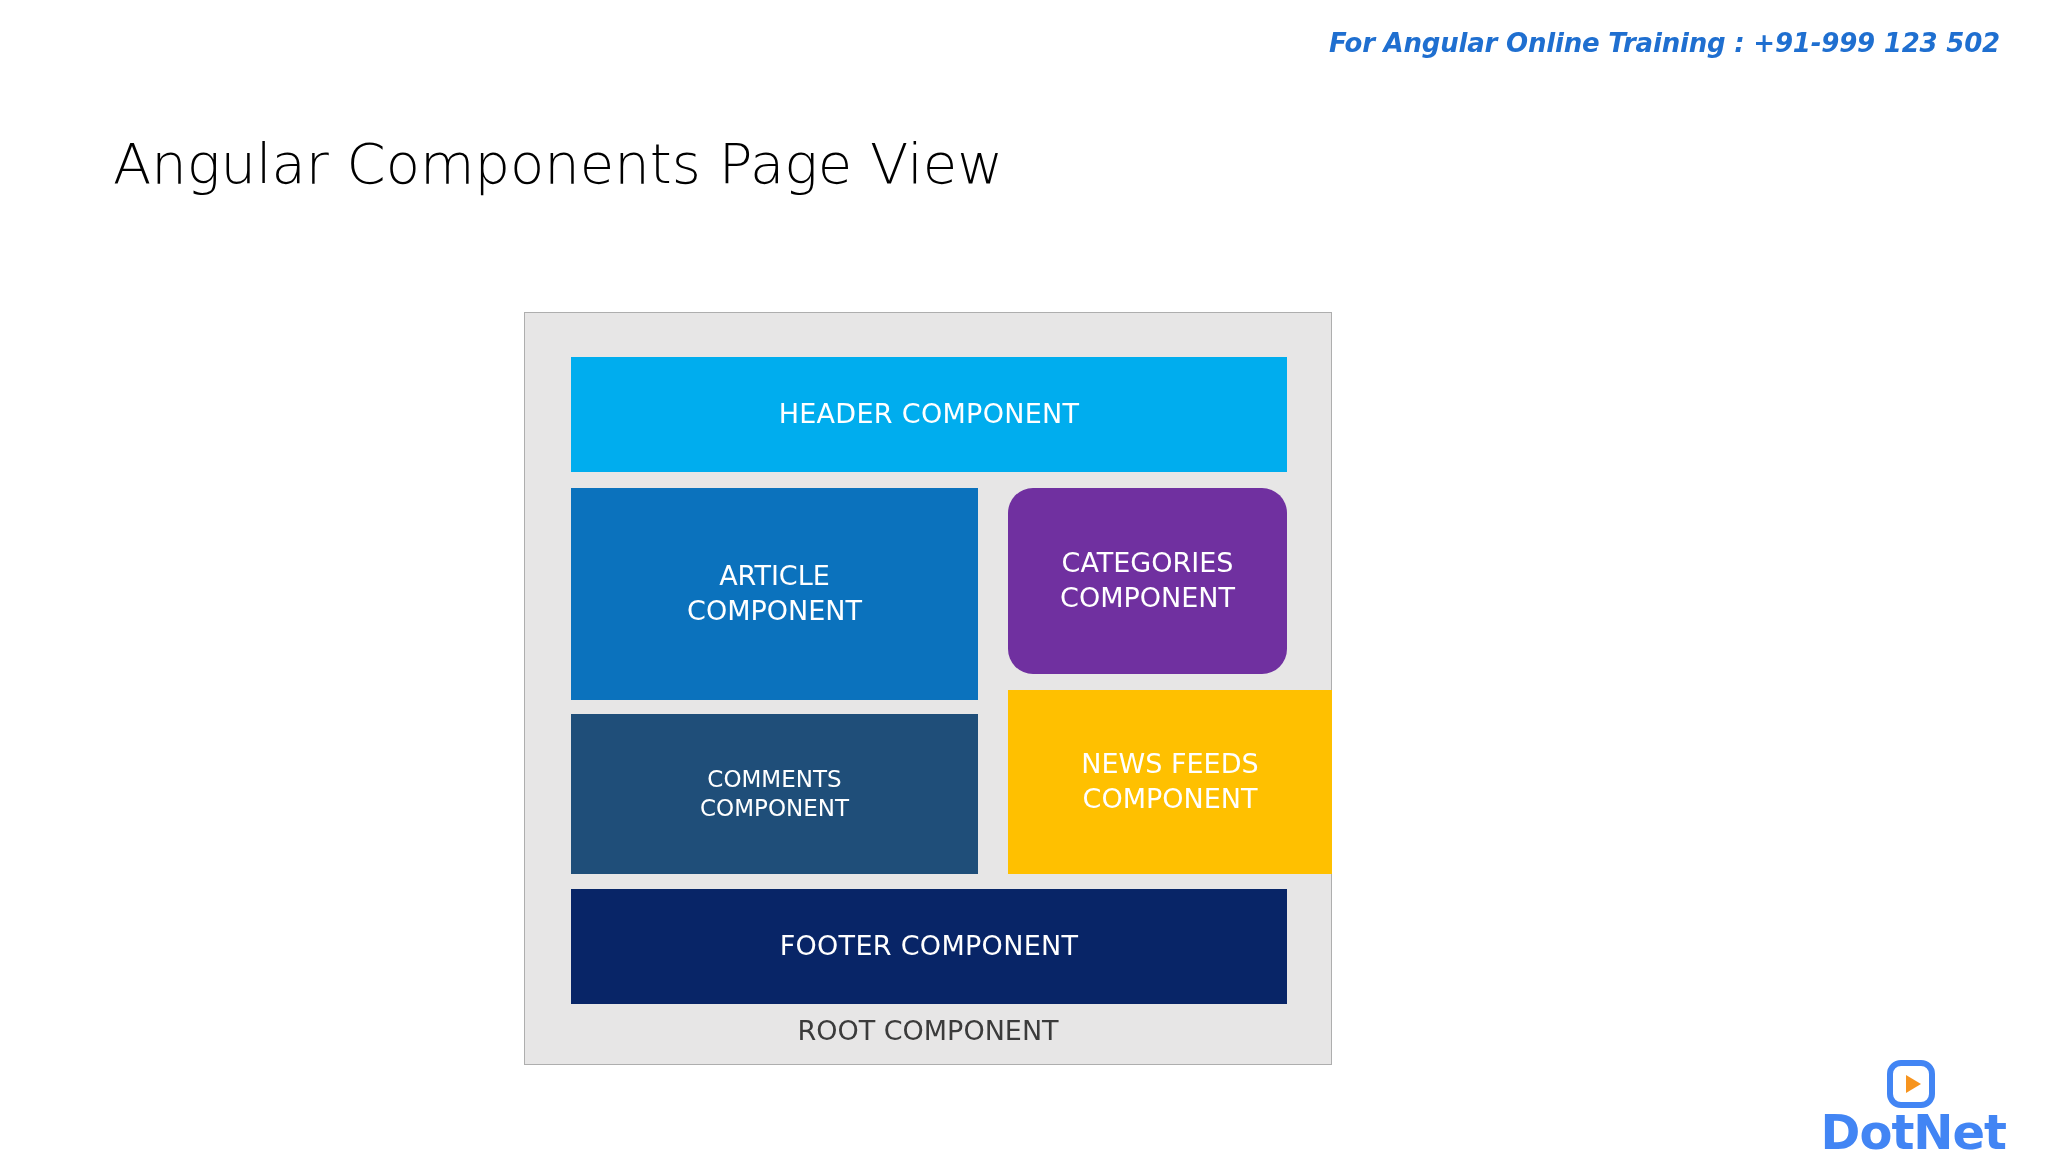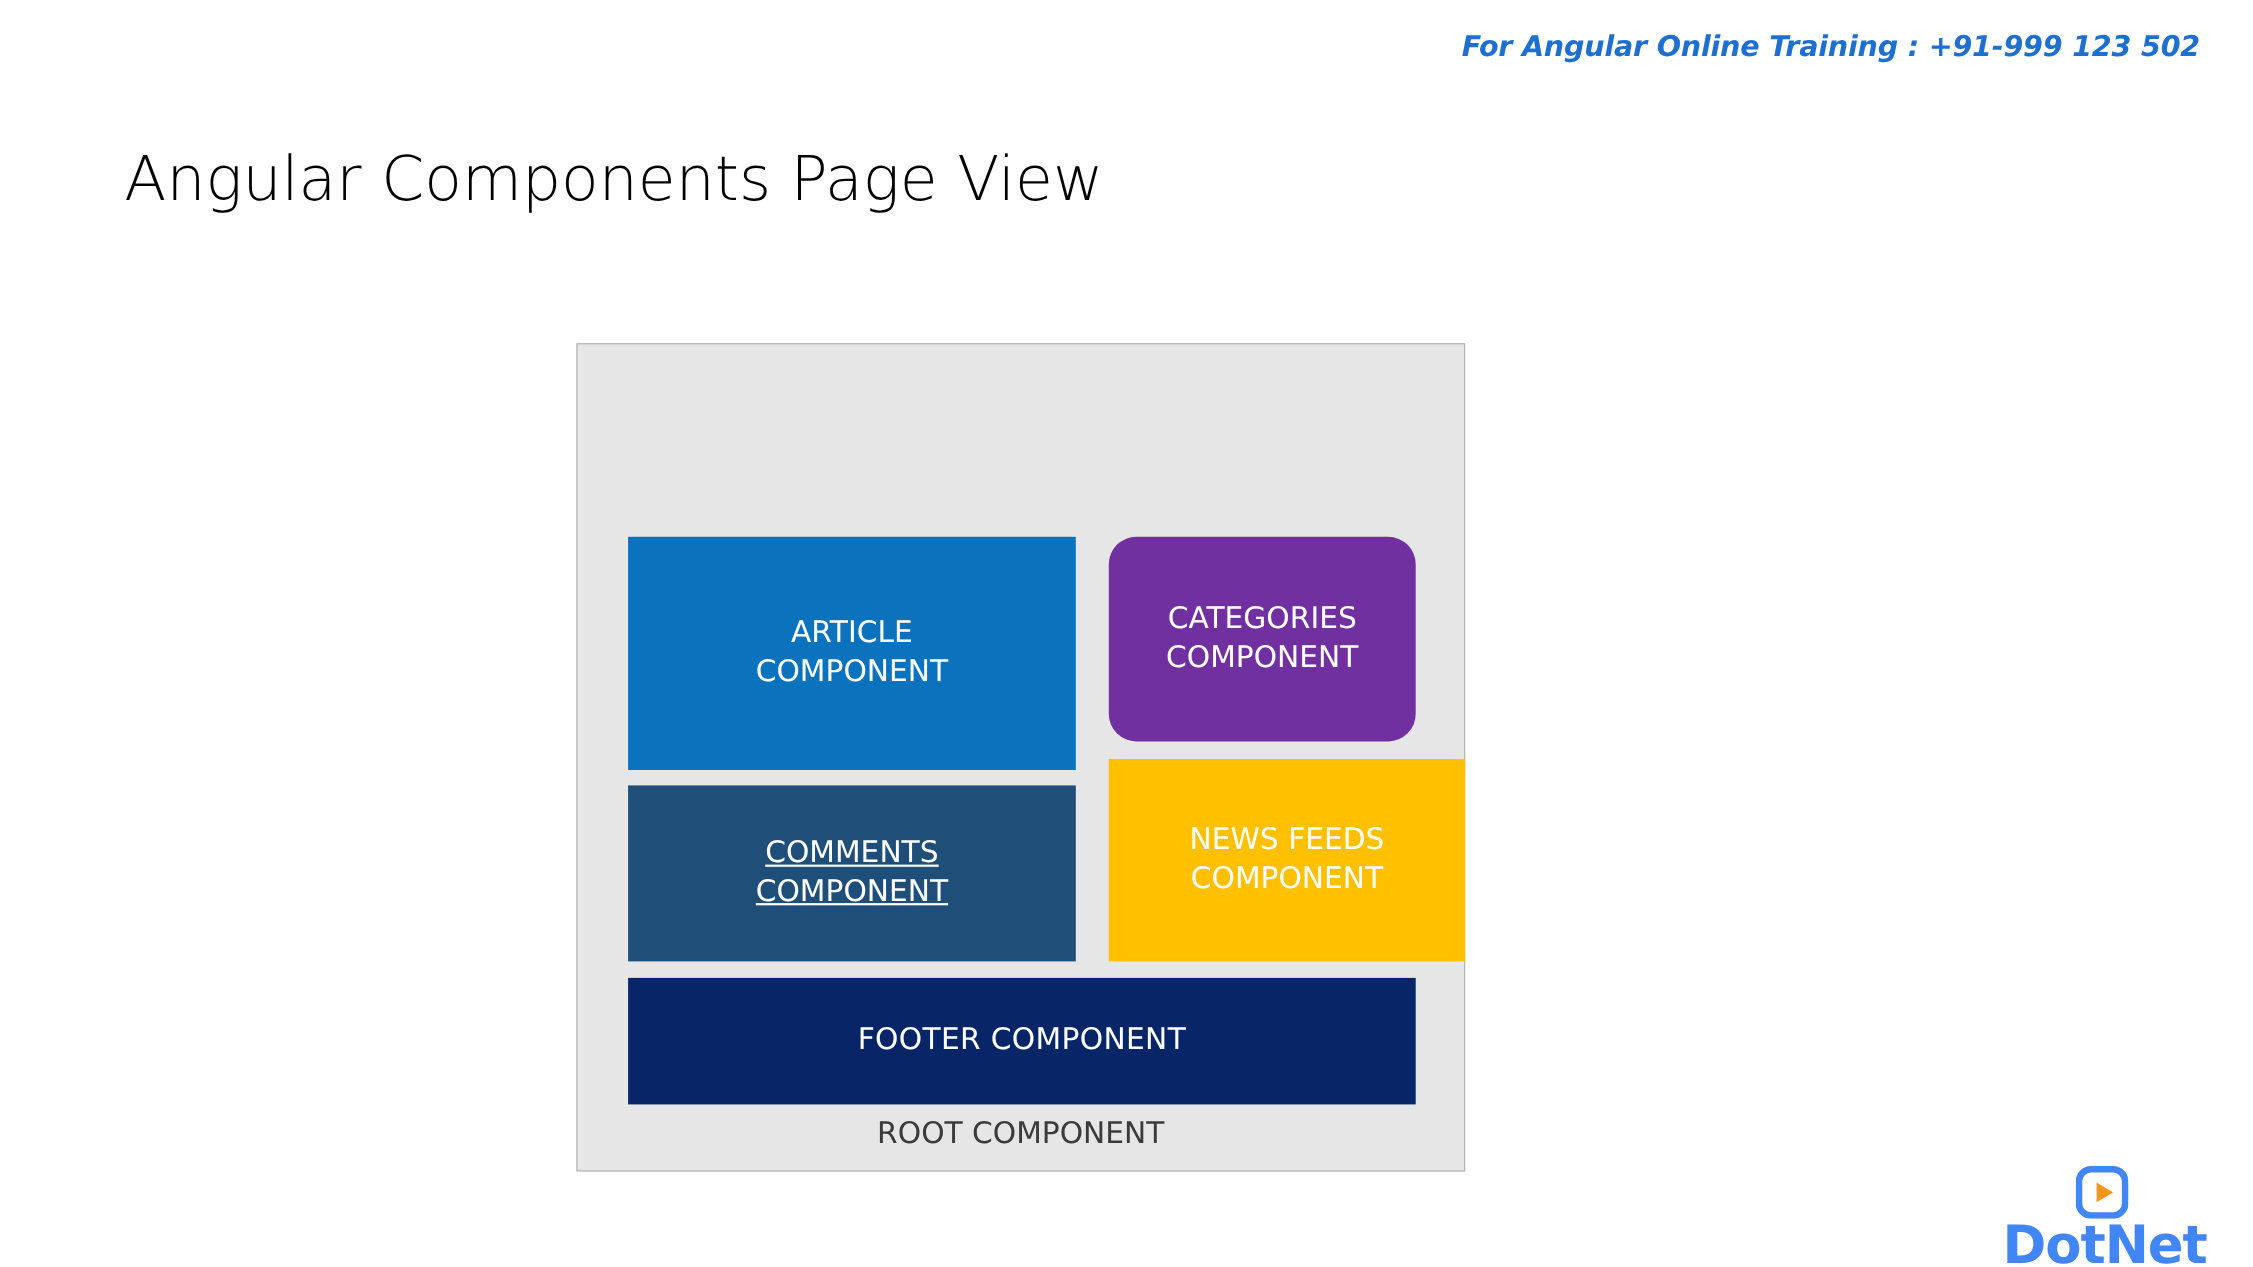--- a/index.html
+++ b/index.html
@@ -101,22 +101,21 @@
     border-radius: 25px;
   }
 
   
   #box-comments {
     left: 46px;
     top: 401px;
     width: 407px;
     height: 160px;
     background: #1F4E79;
-    font-size: 27px;
-    text-decoration: underline;
+    font-size: 23px;
   }
 
   
   #box-newsfeeds {
     left: 483px;
     top: 377px;
     width: 324px;
     height: 184px;
     background: #FFC000;
     font-size: 27px;
@@ -172,20 +171,21 @@
 </style>
 </head>
 <body>
 
 <div id="contact-line">For Angular Online Training : +91-999 123 502</div>
 
 <h1 id="page-title">Angular Components Page View</h1>
 
 <div id="root-container">
 
+  <div class="comp-box" id="box-header">HEADER COMPONENT</div>
 
   <div class="comp-box" id="box-article">ARTICLE<br>COMPONENT</div>
 
   <div class="comp-box" id="box-categories">CATEGORIES<br>COMPONENT</div>
 
   <div class="comp-box" id="box-comments">COMMENTS<br>COMPONENT</div>
 
   <div class="comp-box" id="box-newsfeeds">NEWS FEEDS<br>COMPONENT</div>
 
   <div class="comp-box" id="box-footer">FOOTER COMPONENT</div>

